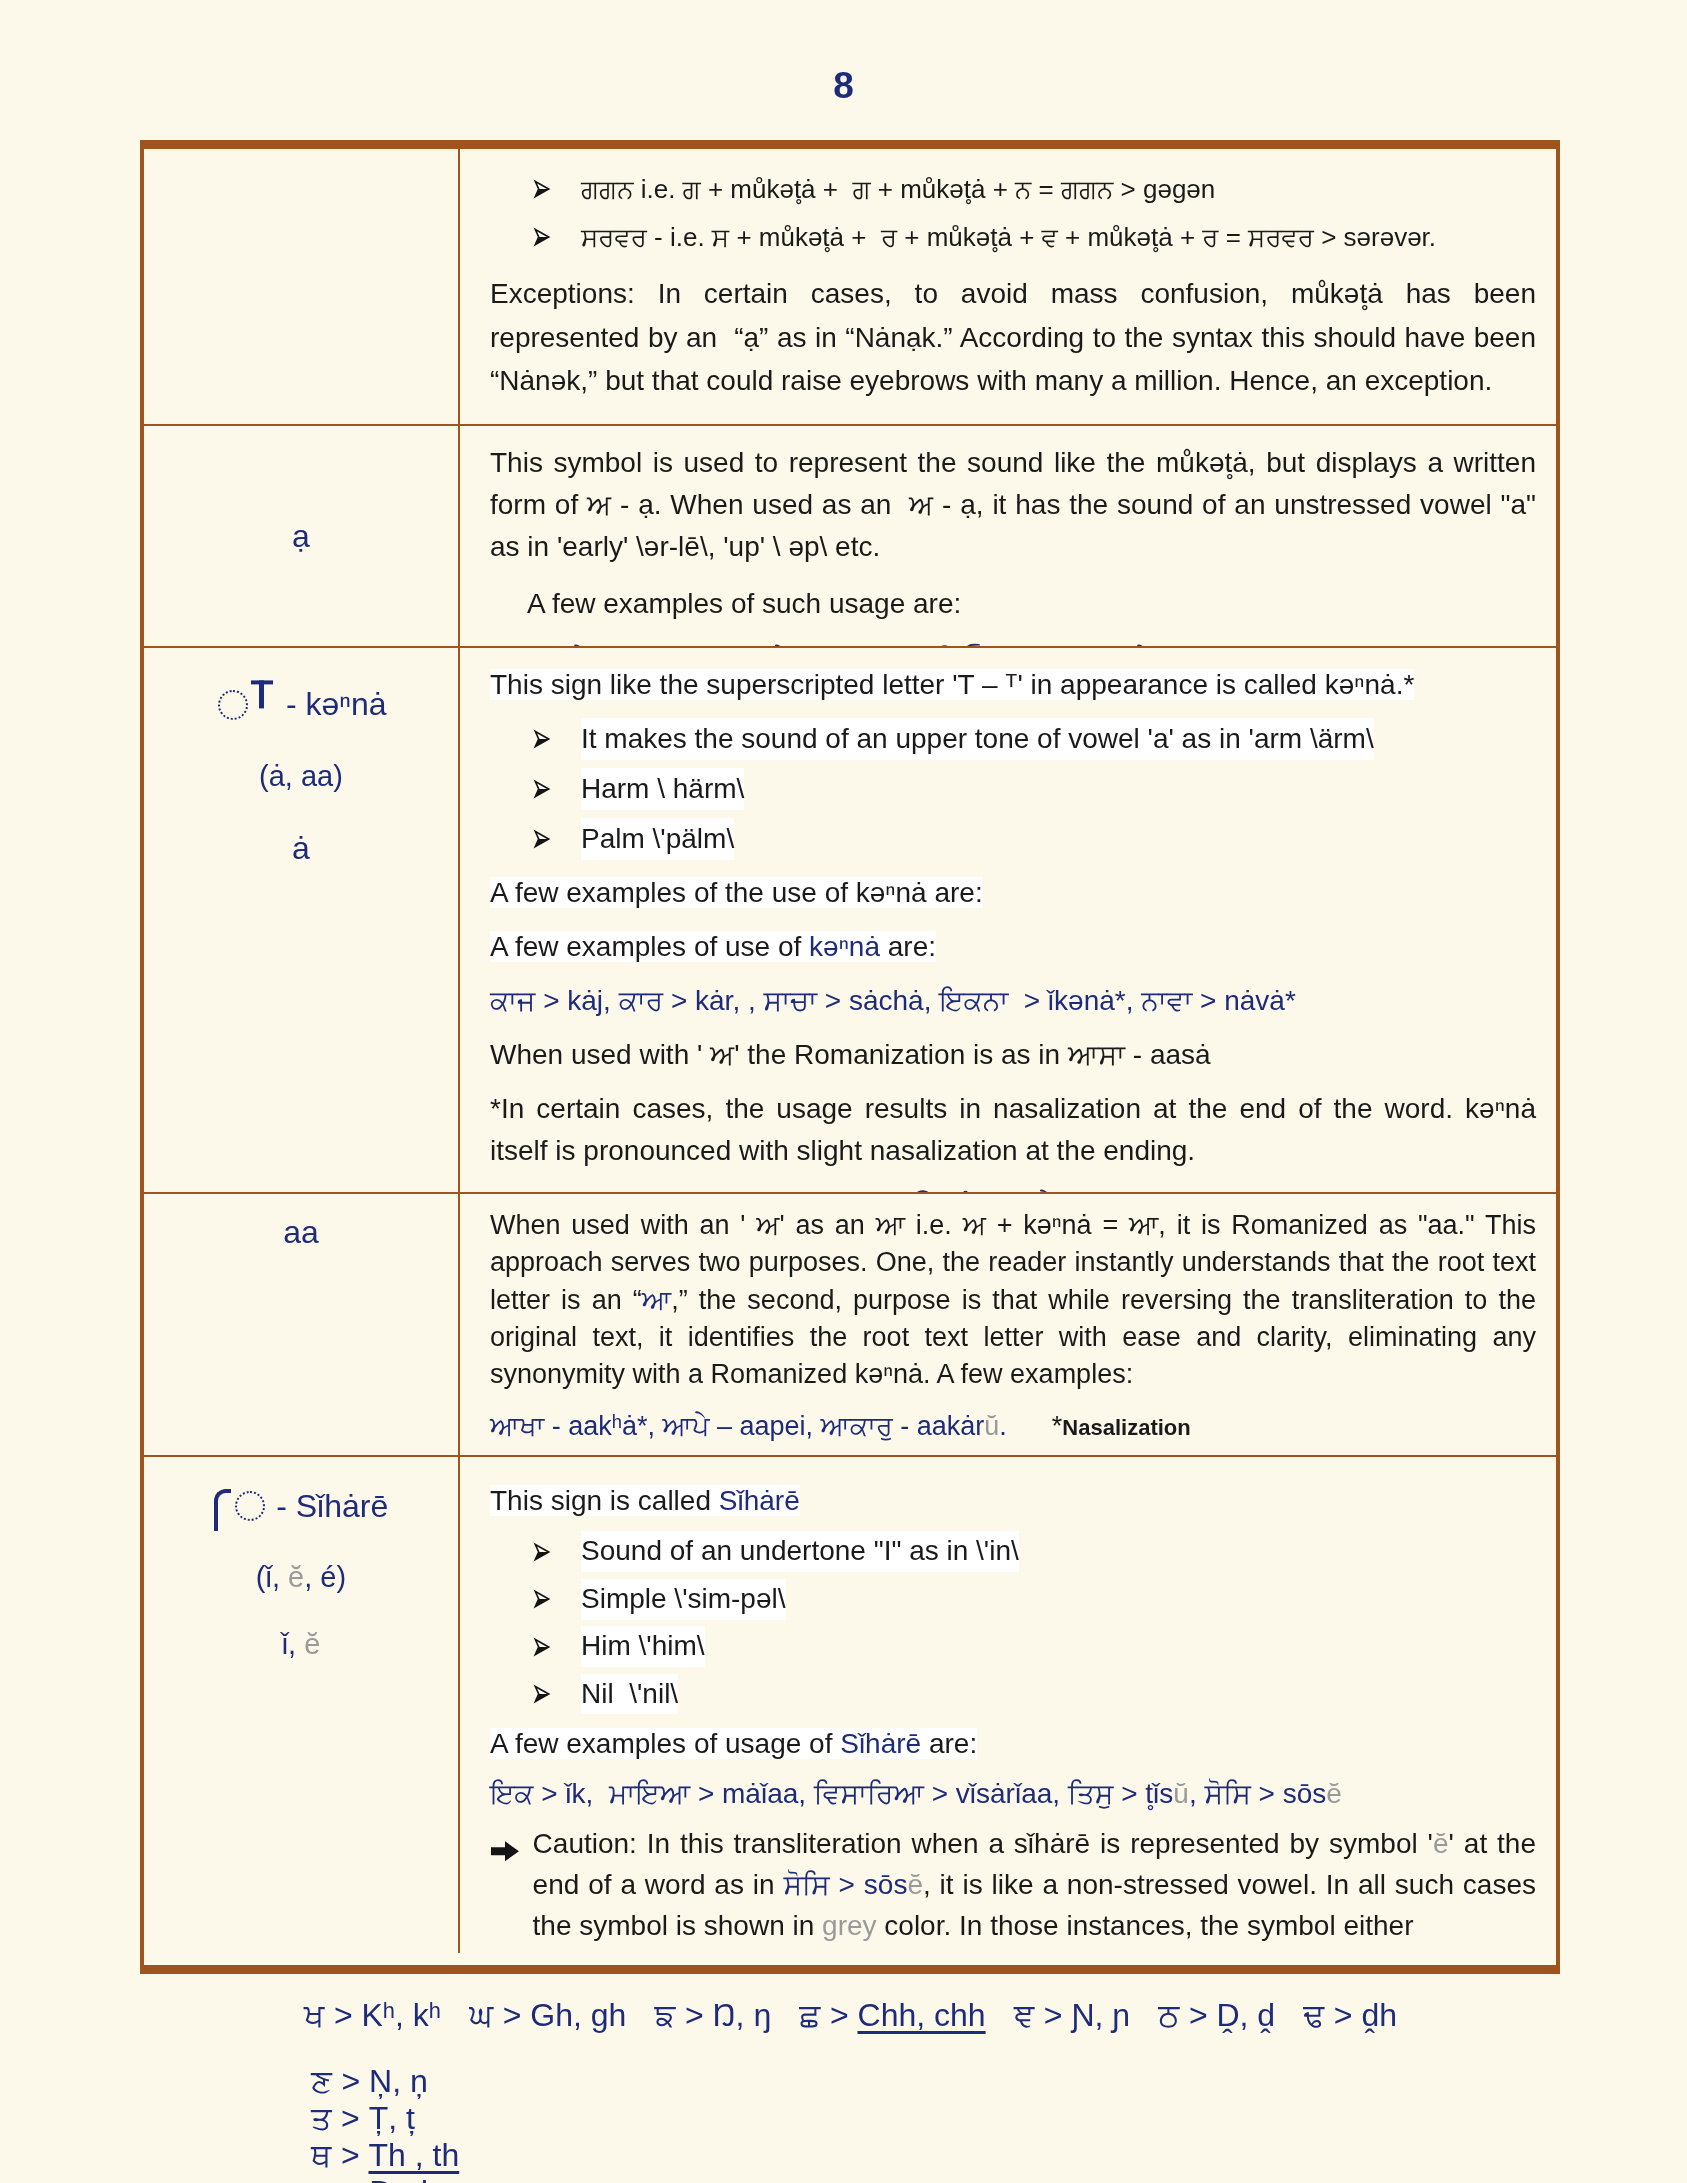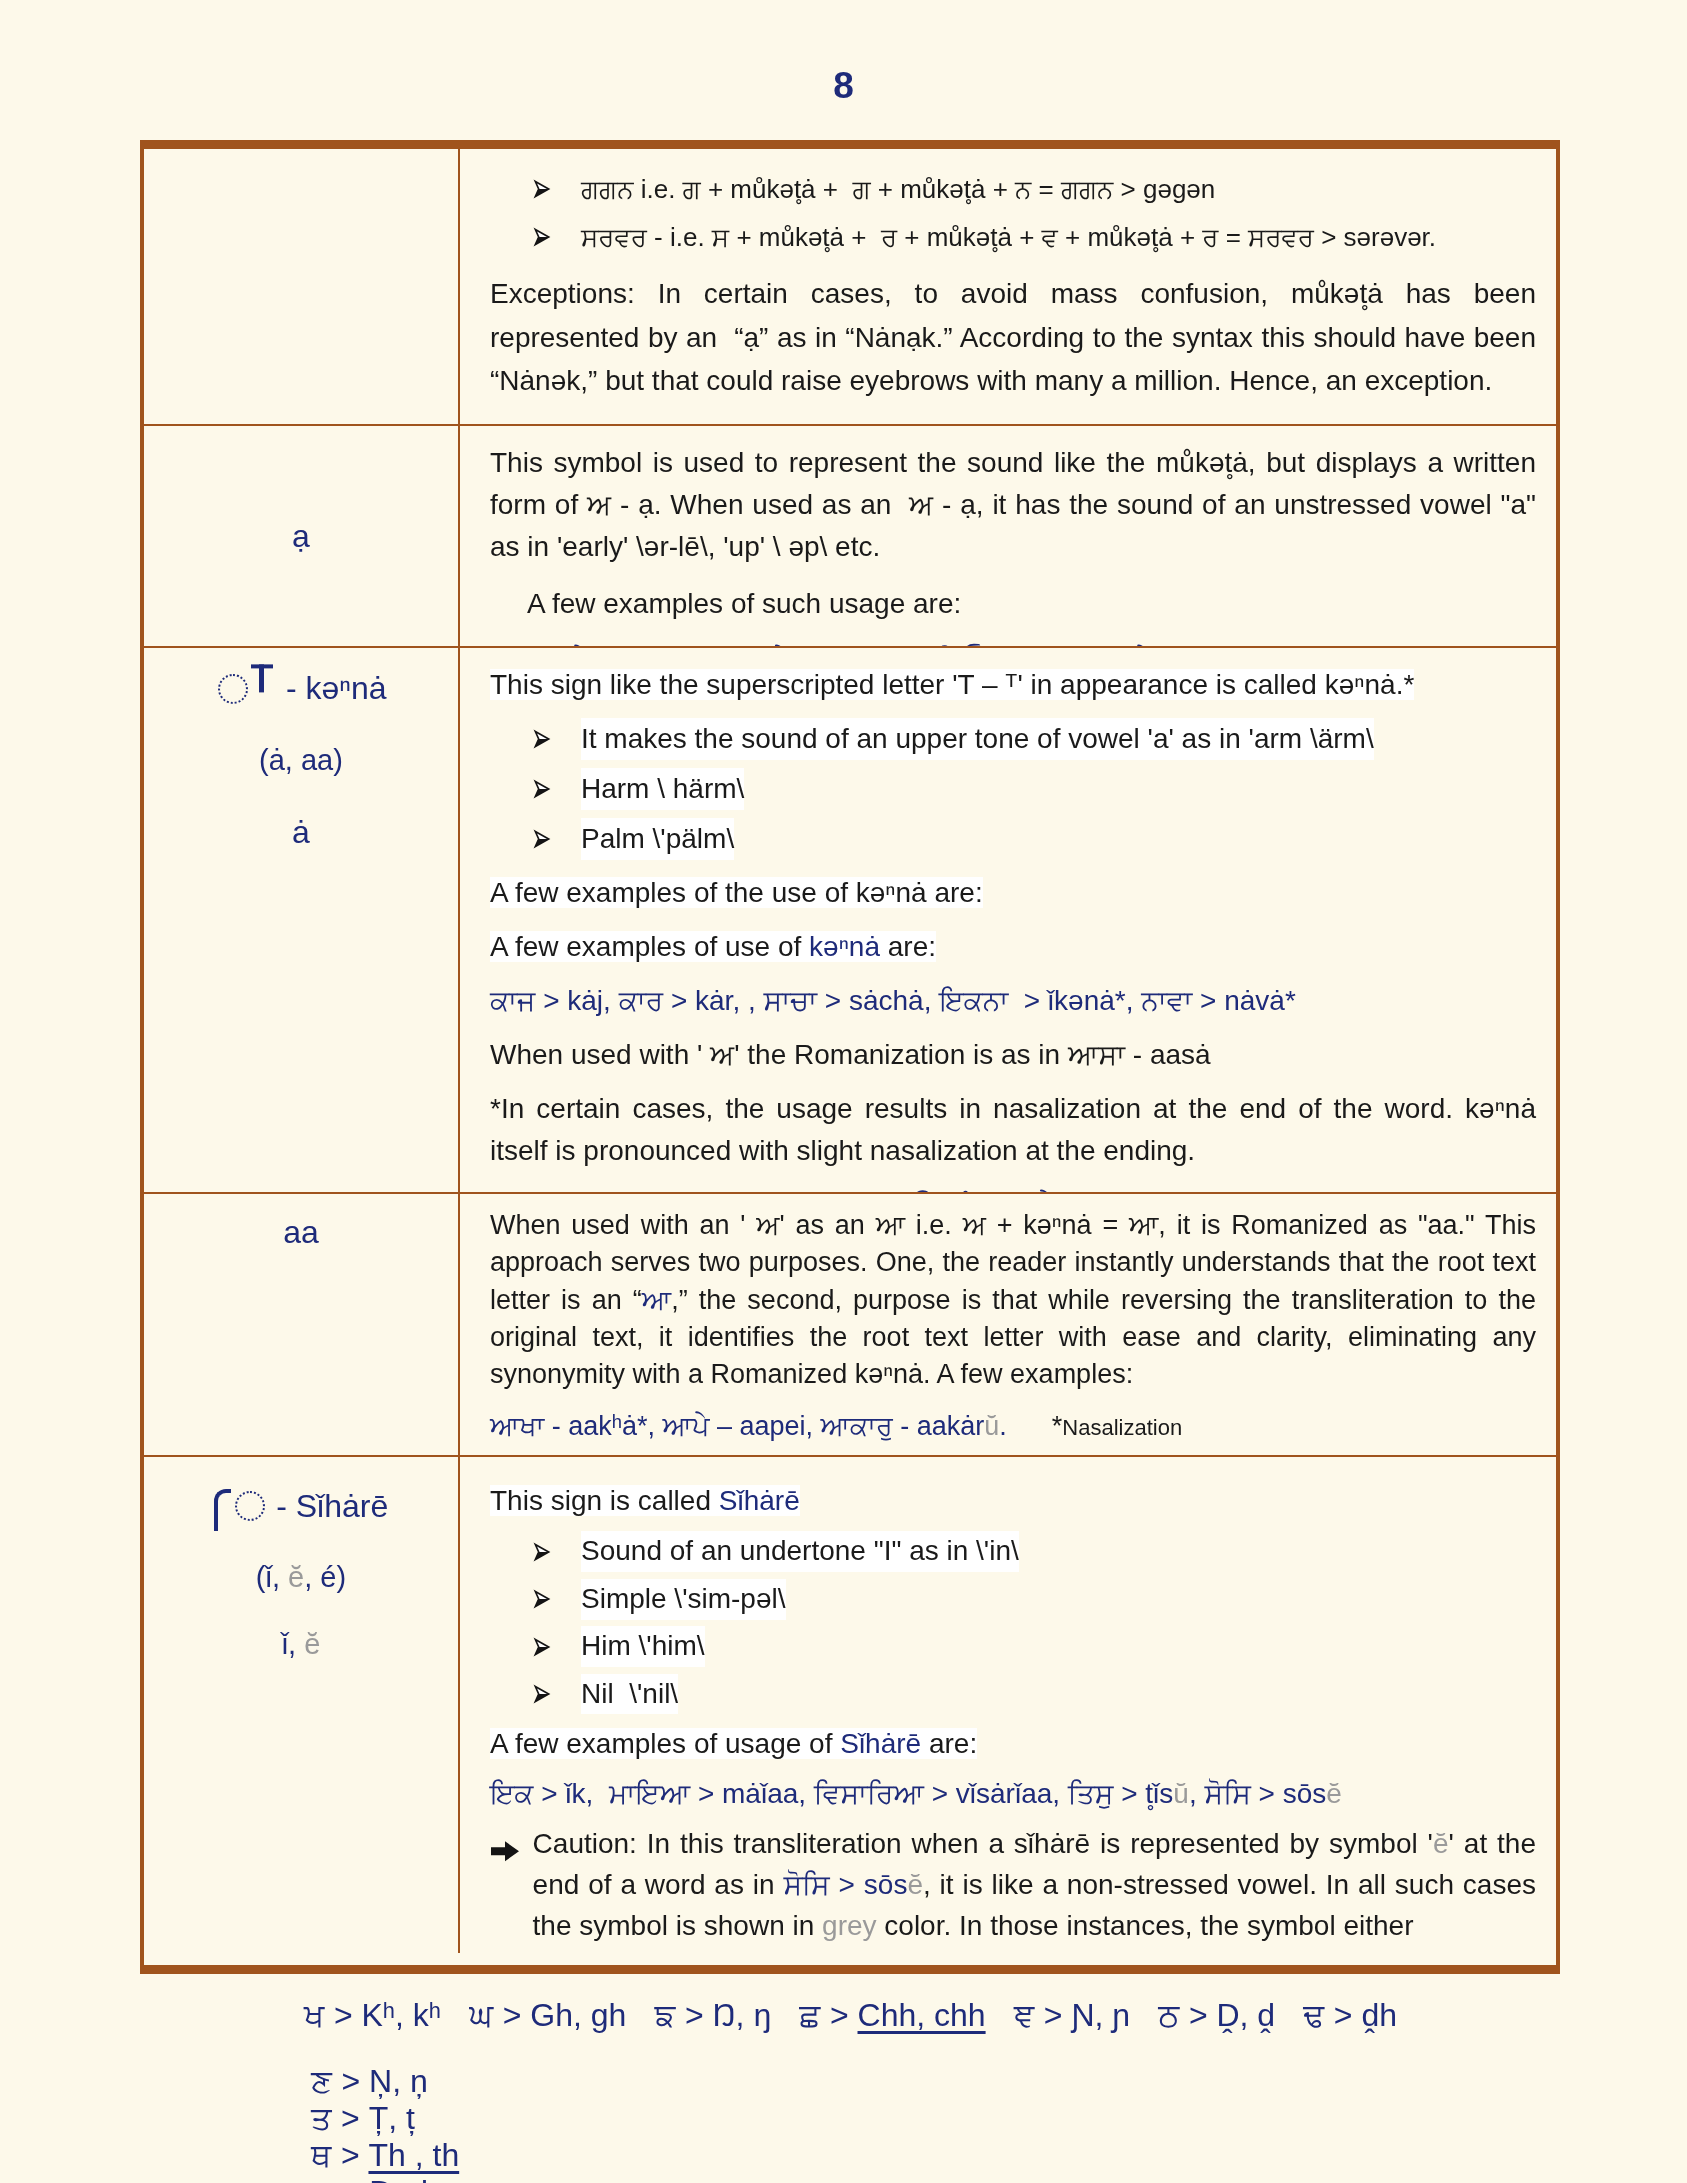--- a/index.html
+++ b/index.html
@@ -32,21 +32,21 @@
   .r2{height:222px;}
   .r3{height:546px;}
   .r4{height:263px;}
   .r5{height:498px;}
   .cell-left{
     width:316px;flex:0 0 316px;border-right:2.6px solid var(--brown);
     display:flex;flex-direction:column;align-items:center;
     color:var(--navy);overflow:hidden;
   }
   .r2 .cell-left{justify-content:center;}
-  .r3 .cell-left{padding-top:22px;gap:37px;}
+  .r3 .cell-left{padding-top:38px;gap:37px;}
   .r4 .cell-left{padding-top:20px;}
   .r5 .cell-left{padding-top:28px;gap:34px;}
   .left-line{font-size:29px;white-space:pre;display:flex;align-items:center;}
   .left-line.hdr{font-size:32px;}
   .cell-right{
     flex:1;padding:16px 20px 0 30px;font-size:28px;line-height:1.5;overflow:hidden;
   }
   .r1 .cell-right{padding-top:20px;line-height:1.55;}
   .r4 .cell-right{font-size:27px;line-height:1.38;padding-top:13.2px;}
   .r5 .cell-right{line-height:1.46;padding-top:24px;}
@@ -61,21 +61,21 @@
   .bullet-marker{flex:0 0 22.5px;margin-right:26.5px;align-self:center;}
   .bullet-marker svg{display:block;}
   .bullet-text{white-space:pre;}
   .sm-line .bullet-text, .sm-line{font-size:26px;}
   .caution{display:flex;align-items:flex-start;}
   .caution-icon{flex:0 0 32px;margin-right:10.6px;padding-top:9.3px;}
   .caution-text{flex:1;text-align:justify;white-space:pre-wrap;}
   .navy{color:var(--navy);}
   .grey{color:var(--grey);}
   .hl{background:var(--hl);}
-  .sm{font-size:22px;font-weight:400;}
+  .sm{font-size:22px;font-weight:700;}
   
   .dotted-circle{
     display:inline-block;width:30px;height:30px;border:2.6px dotted var(--navy);
     border-radius:50%;vertical-align:middle;margin:0 2.6px;
   }
   .kanna-mark{
     position:relative;display:inline-block;width:22.5px;height:28px;
     transform:translateY(-10.6px);margin-right:4px;
   }
   .kanna-mark::before{content:"";position:absolute;top:0;left:0;right:0;height:4.6px;background:var(--navy);}

